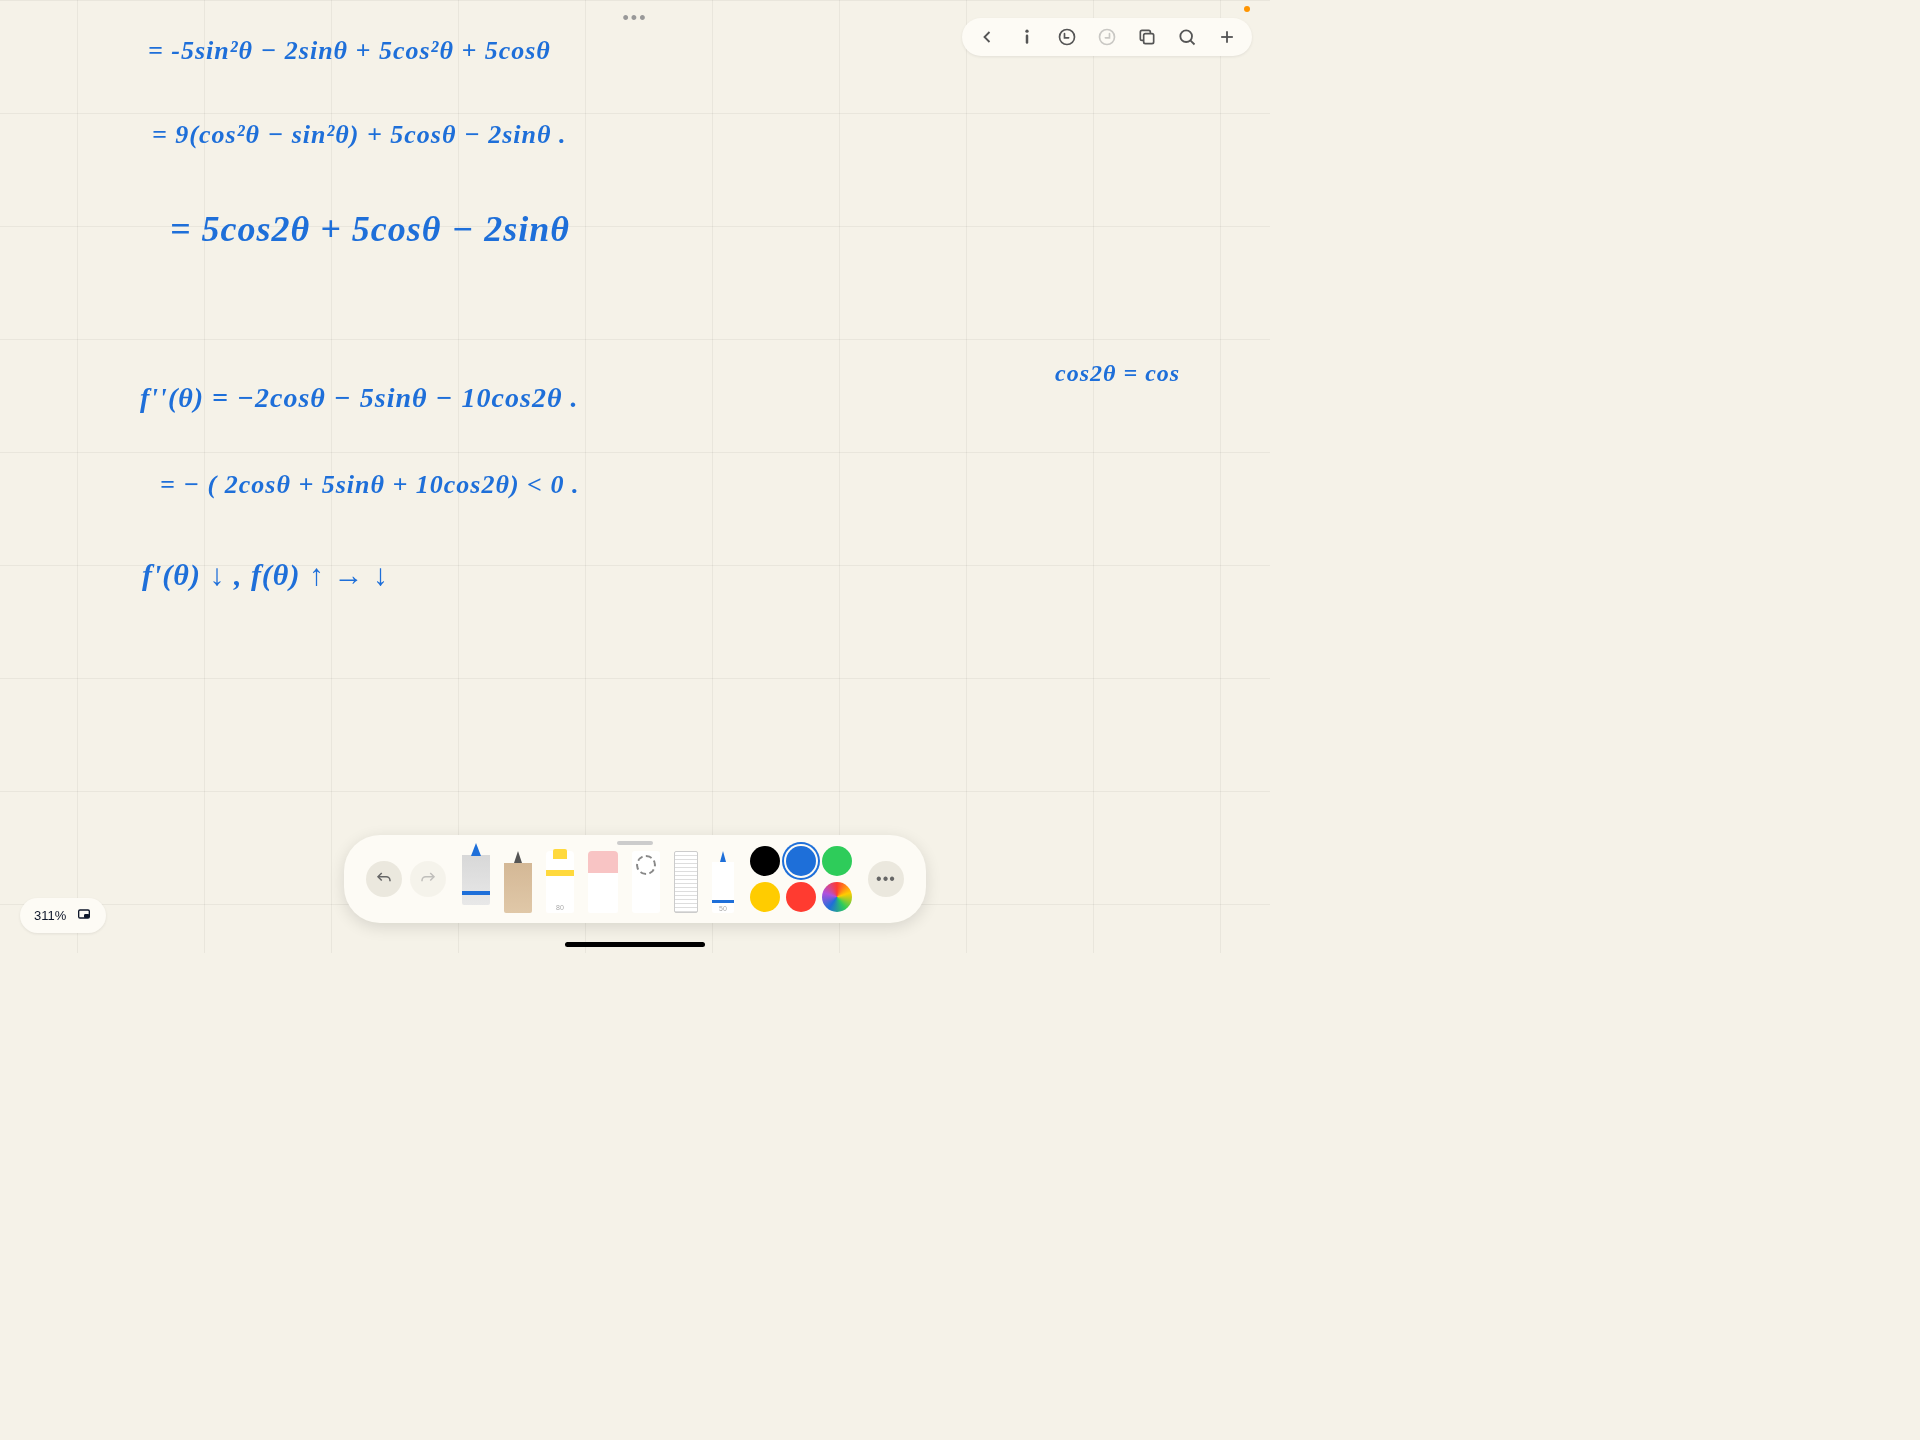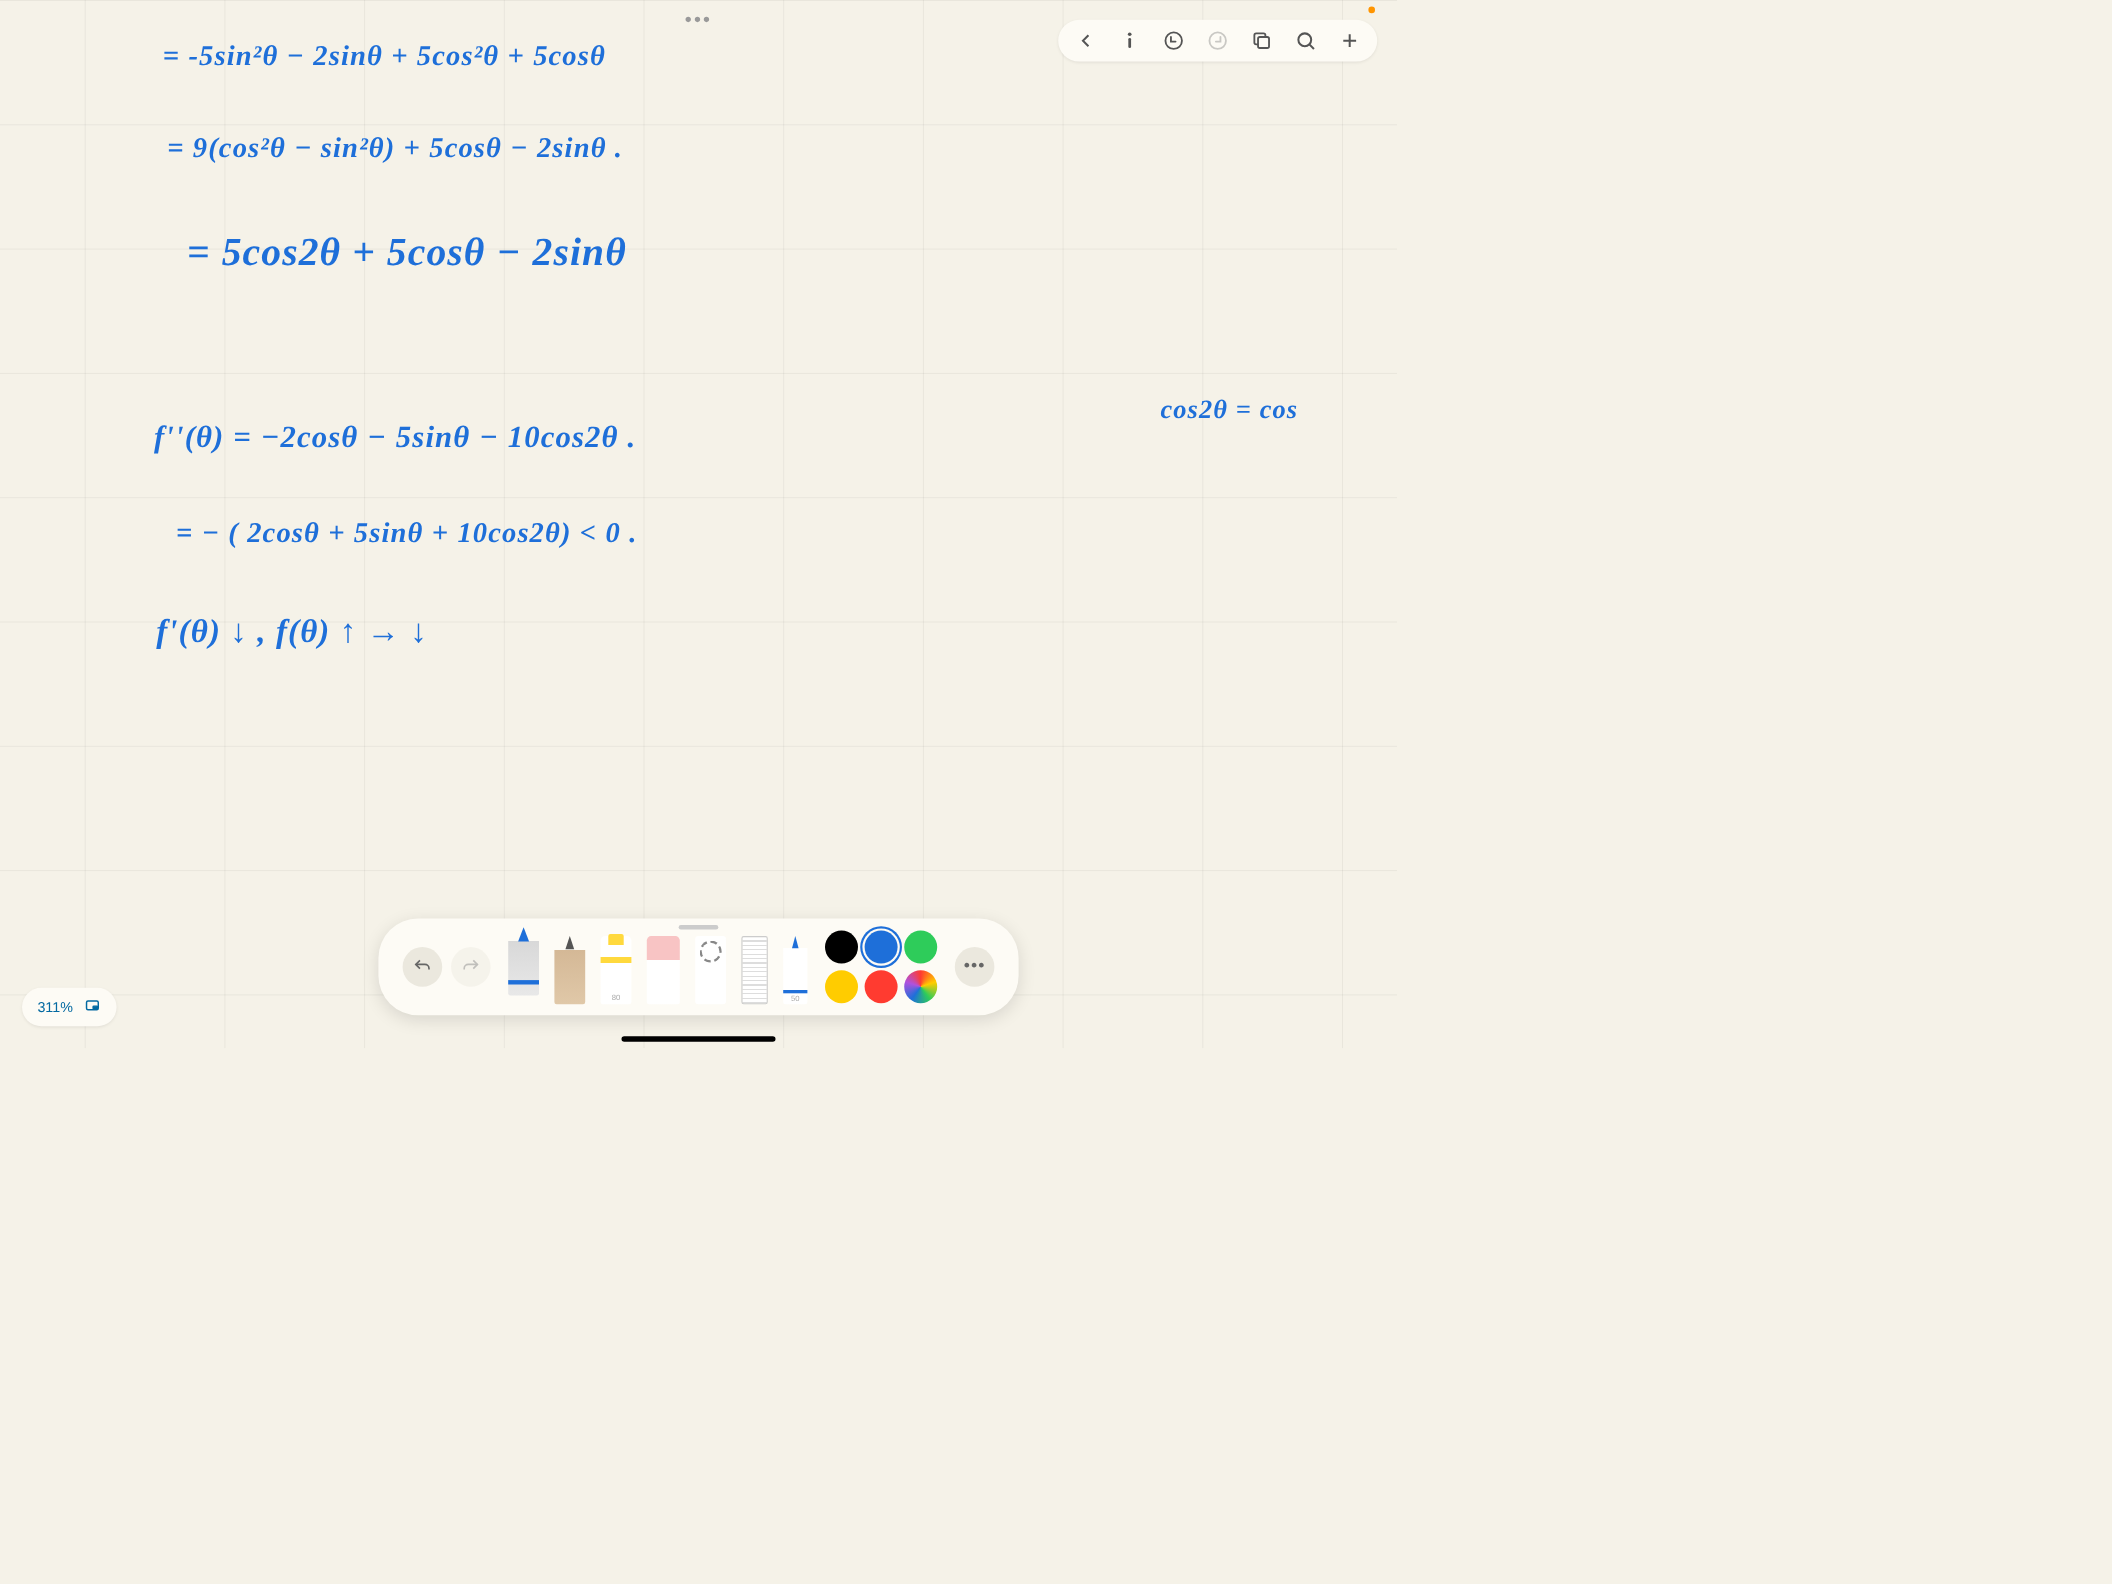--- a/index.html
+++ b/index.html
@@ -207,21 +207,21 @@
       bottom: 20px;
       left: 20px;
       background: #fdfbf5;
       border-radius: 18px;
       padding: 8px 14px;
       display: flex;
       align-items: center;
       gap: 10px;
       box-shadow: 0 1px 3px rgba(0,0,0,0.08);
       font-size: 13px;
-      color: #0369a1;
+      color: #0f172a;
     }
     .zoom-indicator svg { width:16px; height:16px; }
     
     
     .home-indicator {
       position: absolute;
       bottom: 6px;
       left: 50%;
       transform: translateX(-50%);
       width: 140px;

